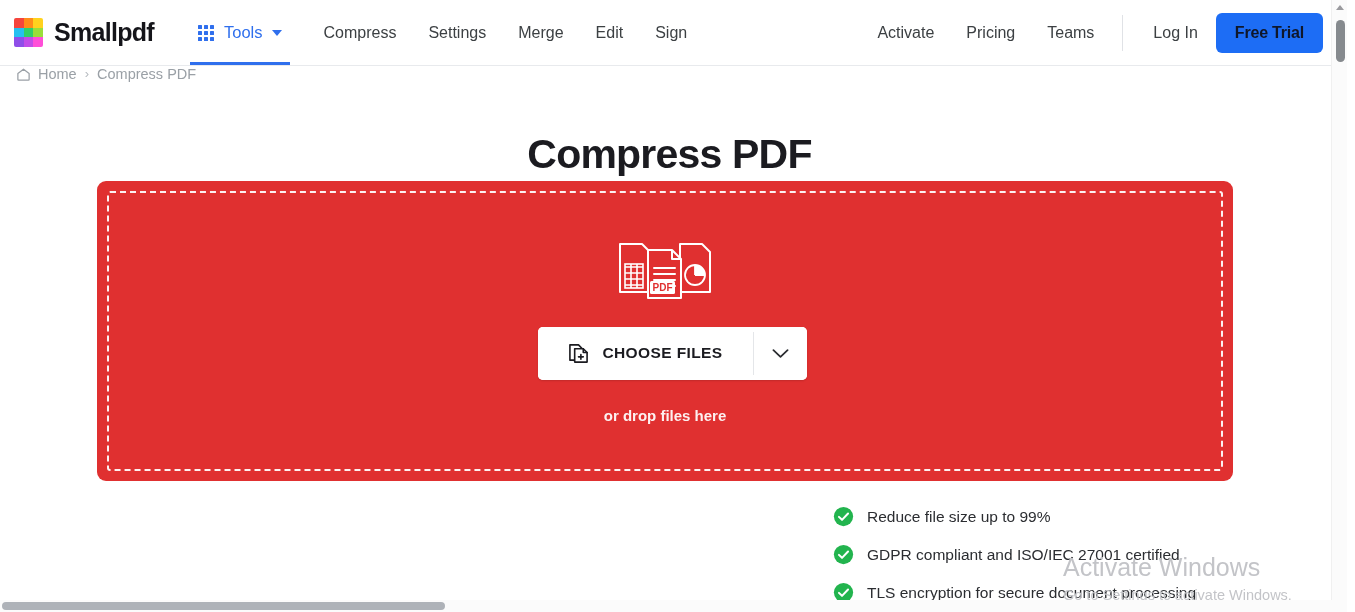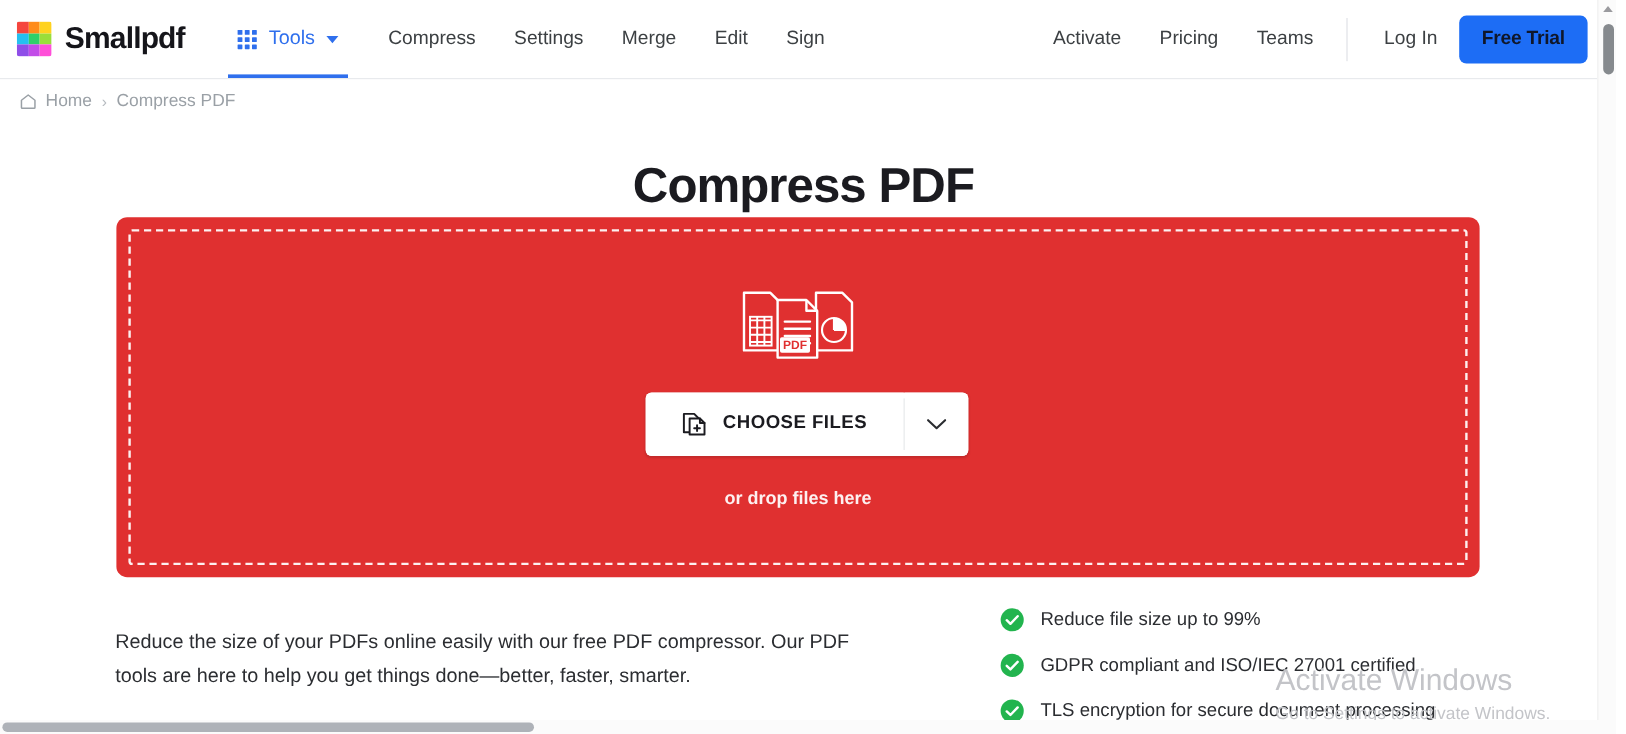--- a/index.html
+++ b/index.html
@@ -66,21 +66,21 @@
   .login-link { font-size:16px; color:#3c4043; padding:0 18px; cursor:pointer; }
   .btn-free-trial {
     background:#1d6df5; color:#0f172a; font-size:16px; font-weight:bold;
     border:none; border-radius:6px; padding:11px 19px; cursor:pointer;
     font-family:Liberation Sans, sans-serif; letter-spacing:-0.2px;
   }
 
   
   .breadcrumb {
     position:absolute; top:66px; left:0; width:1339px; height:36px;
-    display:flex; align-items:center; padding-left:16px;
+    display:flex; align-items:flex-start; padding-left:16px;
     font-size:14.5px; color:#9aa0a6;
   }
   .crumb { cursor:pointer; display:flex; align-items:center; }
   .crumb-sep { margin:0 8px; color:#b6bbc0; font-size:13px; }
   .crumb-static { color:#9aa0a6; }
   .home-icon { width:15px; height:15px; margin-right:7px; display:block; }
 
   
   .page-title {
     position:absolute; top:104px; left:0; width:1339px;
@@ -298,21 +298,20 @@
           <svg width="17" height="11" viewBox="0 0 18 11" fill="none" stroke="#2b2d31" stroke-width="1.9" stroke-linecap="round" stroke-linejoin="round">
             <path d="M1.5 2 L9 9 L16.5 2"></path>
           </svg>
         </button>
       </div>
 
       <div class="drop-text">or drop files here</div>
     </div>
   </div>
 
-  <p class="blurb">Reduce the size of your PDFs online easily with our free PDF compressor. Our PDF tools are here to help you get things done—better, faster, smarter.</p>
 
   <div class="features">
     <div class="feature">
       <svg class="check-circle" viewBox="0 0 24 24">
         <circle cx="12" cy="12" r="11" fill="#22b44e"></circle>
         <path d="M6.8 12.4 L10.3 15.8 L17.2 8.6" fill="none" stroke="#fff" stroke-width="2.3" stroke-linecap="round" stroke-linejoin="round"></path>
       </svg>
       <span class="feature-text">Reduce file size up to 99%</span>
     </div>
     <div class="feature">

